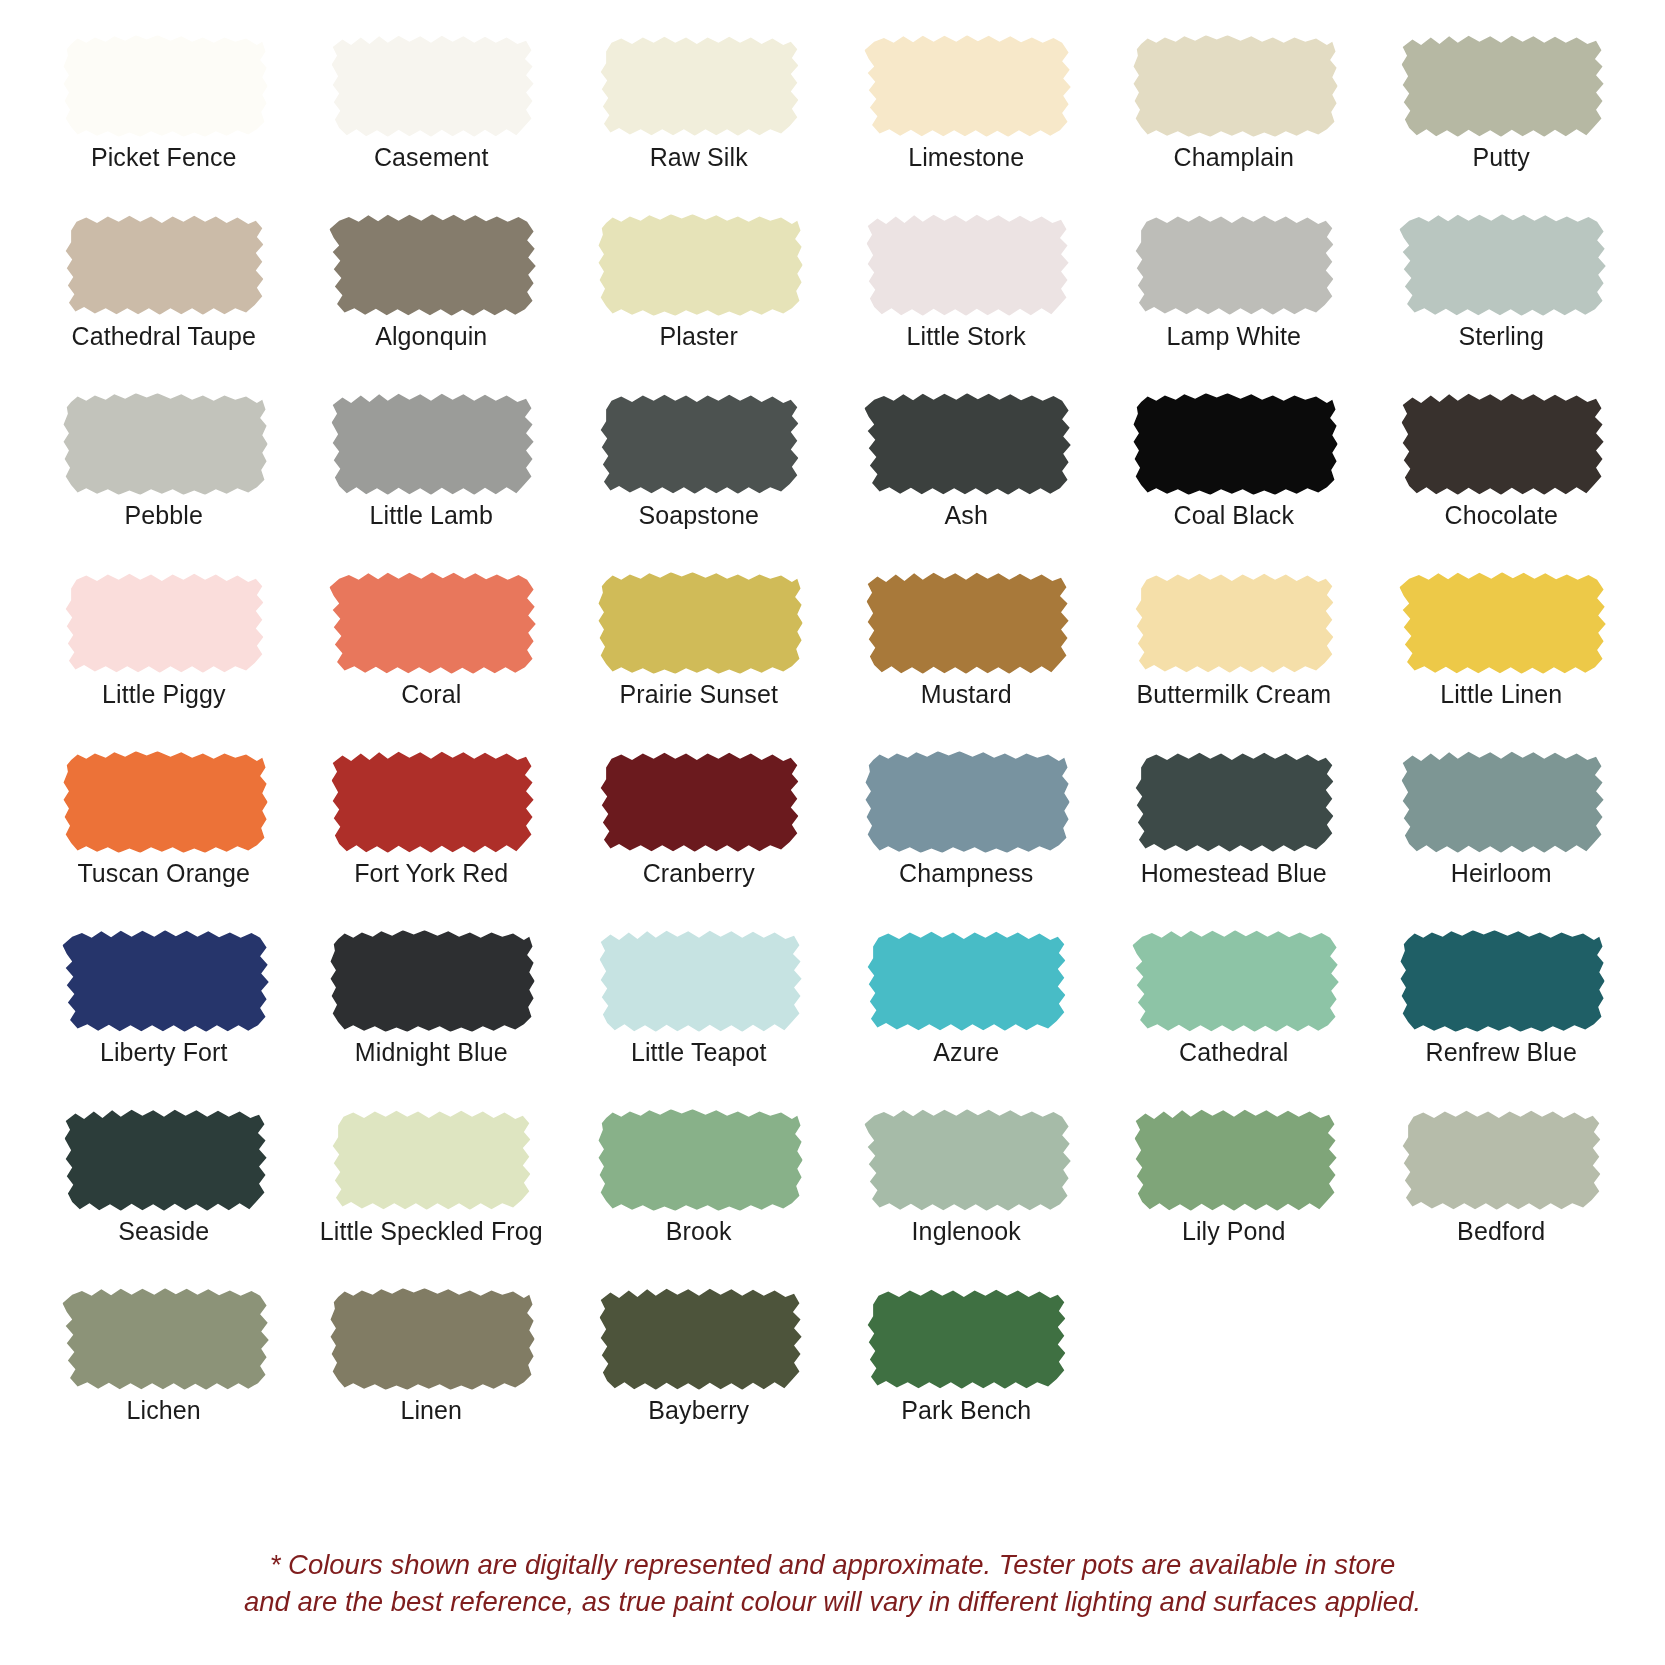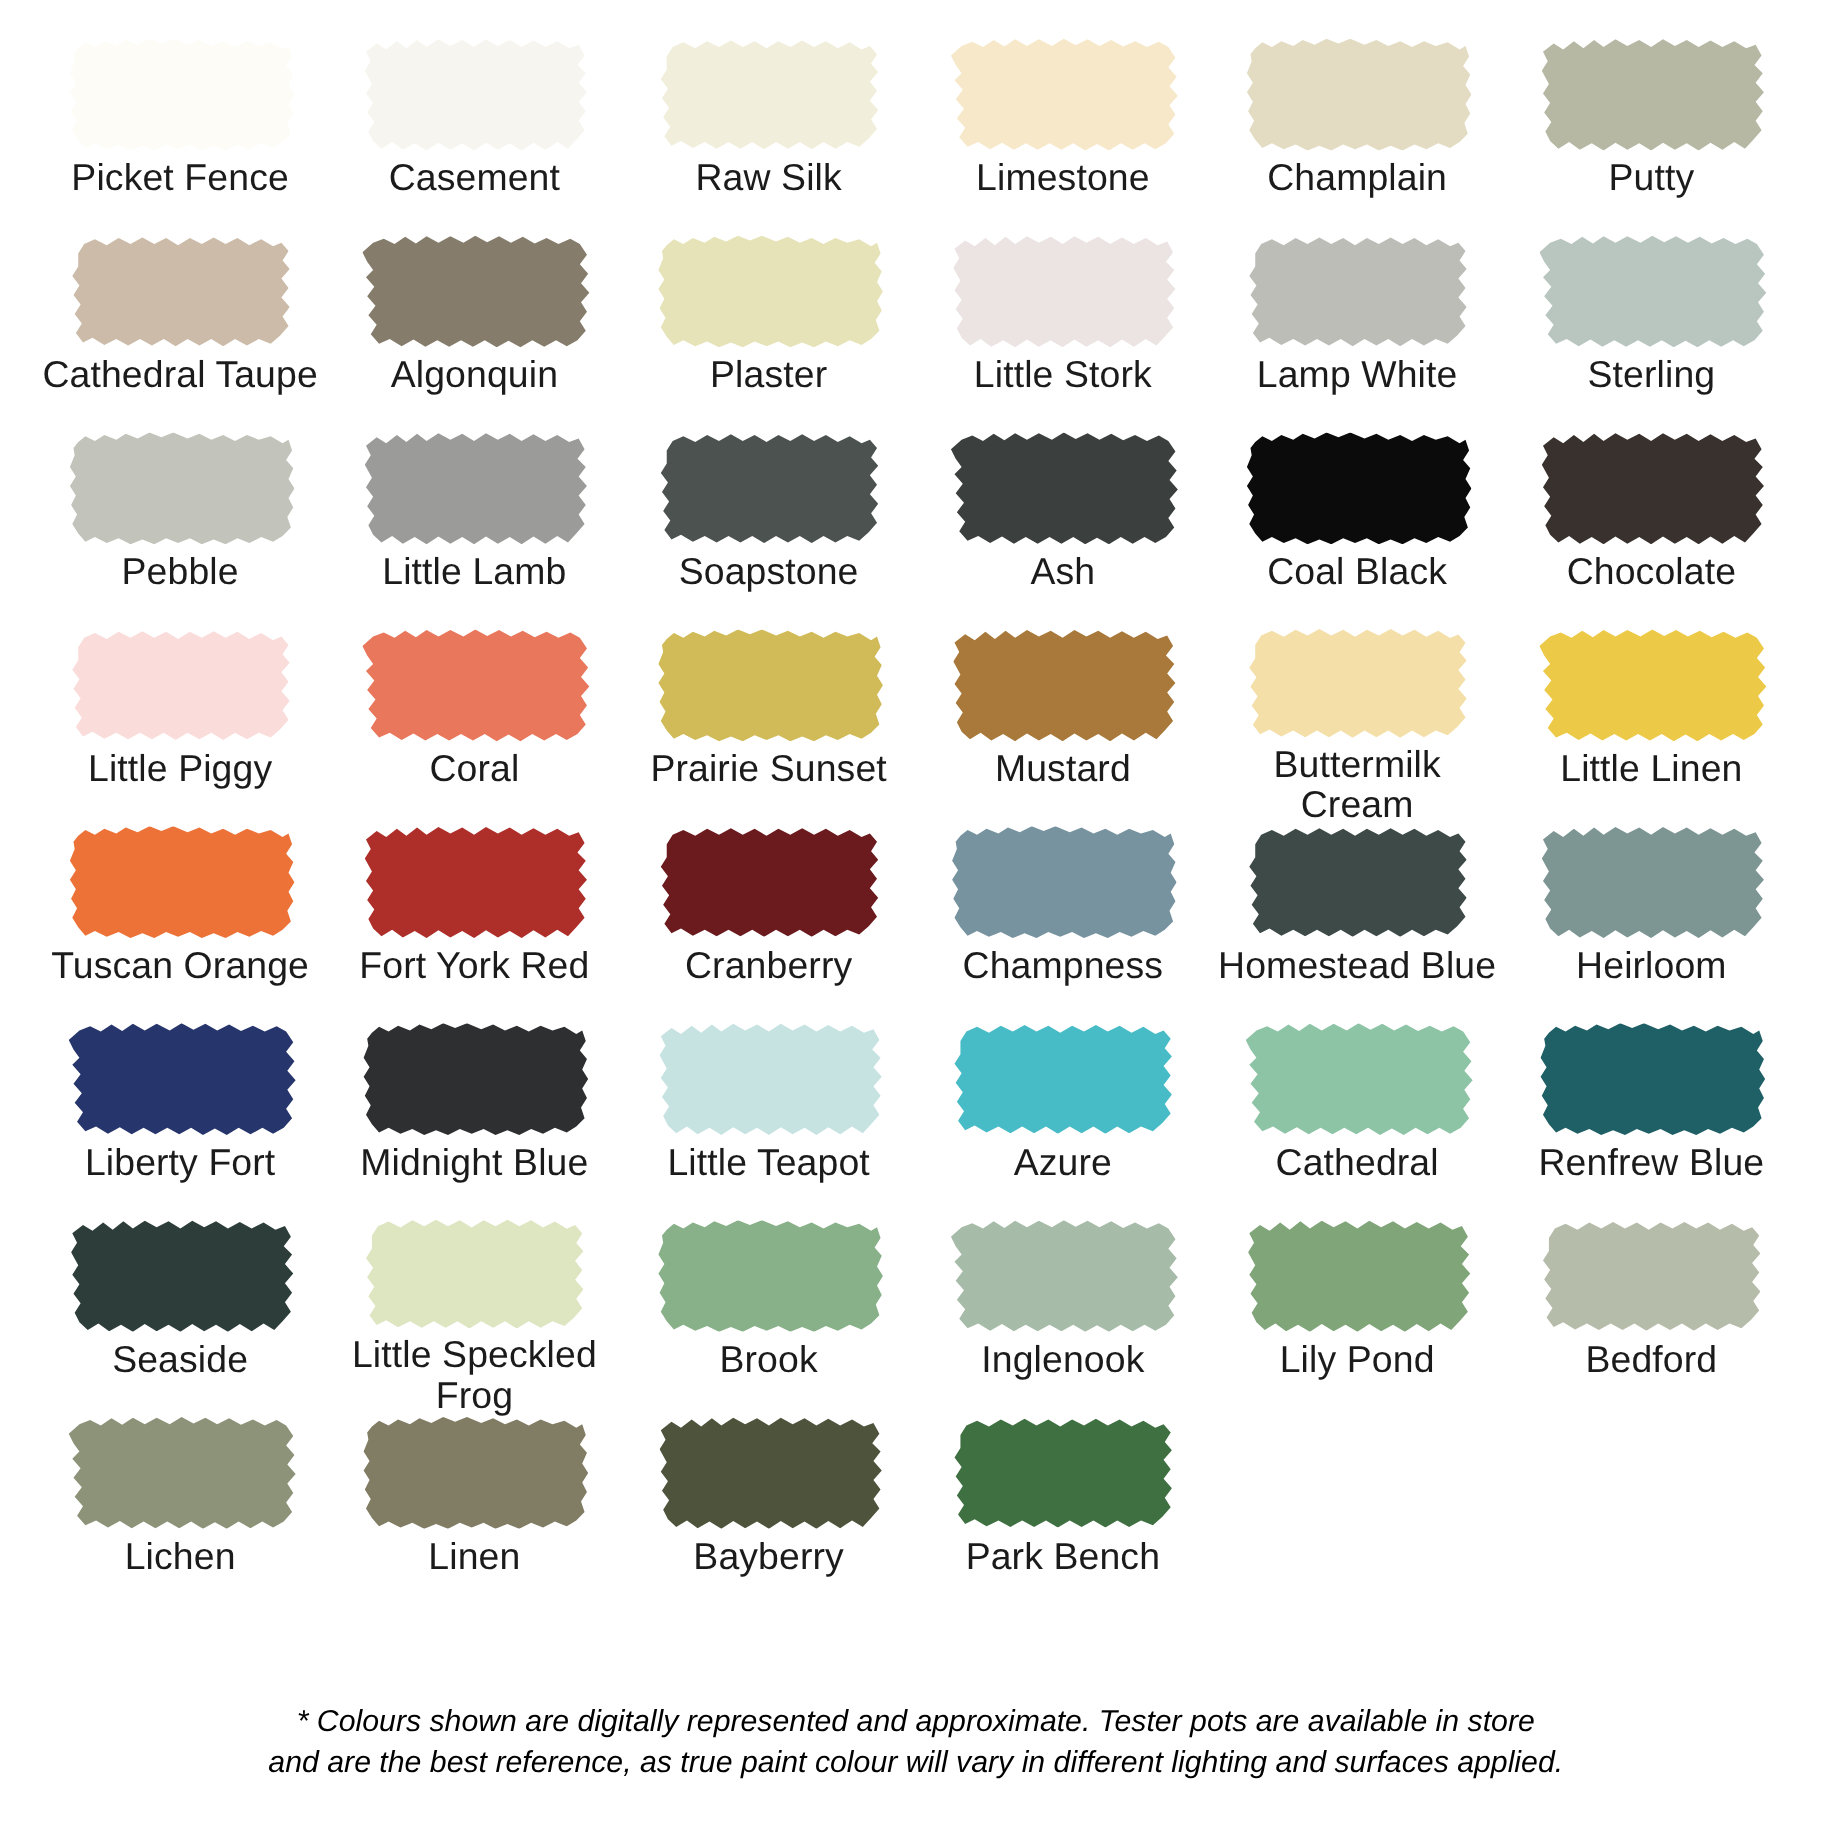--- a/index.html
+++ b/index.html
@@ -55,21 +55,21 @@
     position: relative;
   }
 
   .swatch-paint svg {
     display: block;
     width: 100%;
     height: 100%;
   }
 
   .swatch-label {
-    font-size: 34px;
+    font-size: 25px;
     line-height: 1.08;
     text-align: center;
     letter-spacing: 0.1px;
     color: #1b1b1b;
     white-space: pre-line;
     margin-top: 2px;
     font-weight: 400;
     width: 260px;
   }
 
@@ -79,21 +79,21 @@
 
   .footnote {
     position: absolute;
     left: 0;
     right: 0;
     top: 1547px;
     text-align: center;
     font-style: italic;
     font-size: 27.5px;
     line-height: 1.33;
-    color: #000000;
+    color: #7f1d1d;
     padding: 0 80px;
   }
   .footnote .fn-line { display: block; }
 
   .bottom-strip {
     position: absolute;
     left: 0; right: 0; bottom: 0;
     height: 12px;
   }
 </style>

